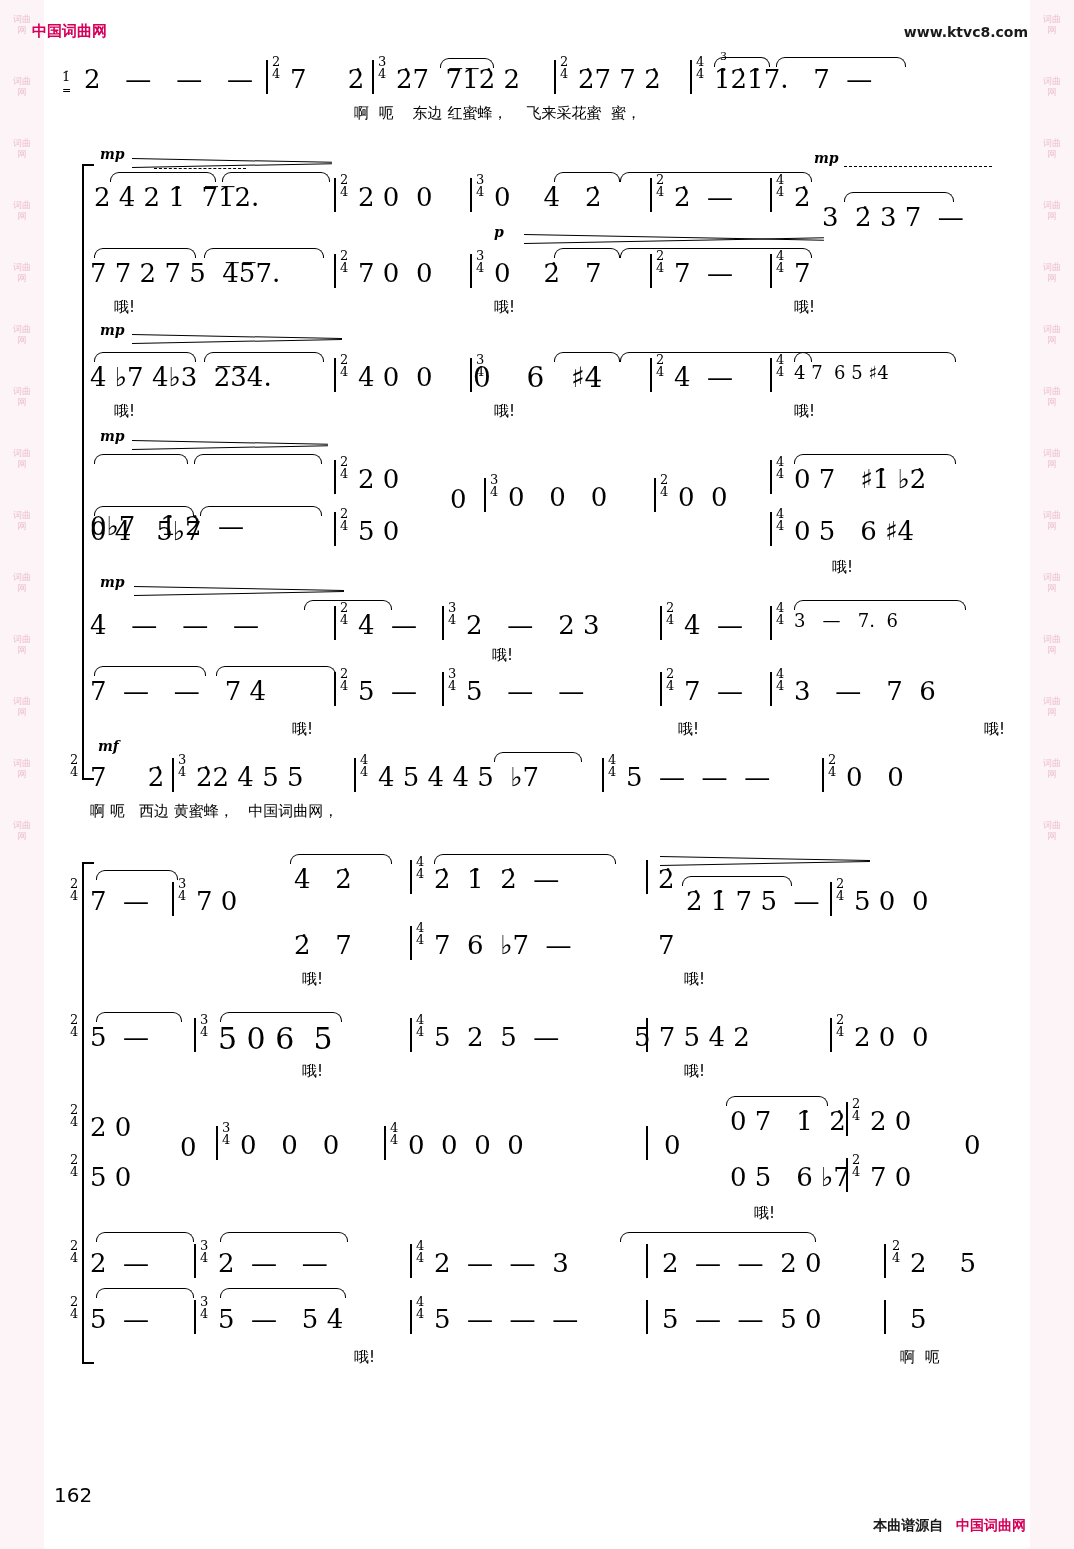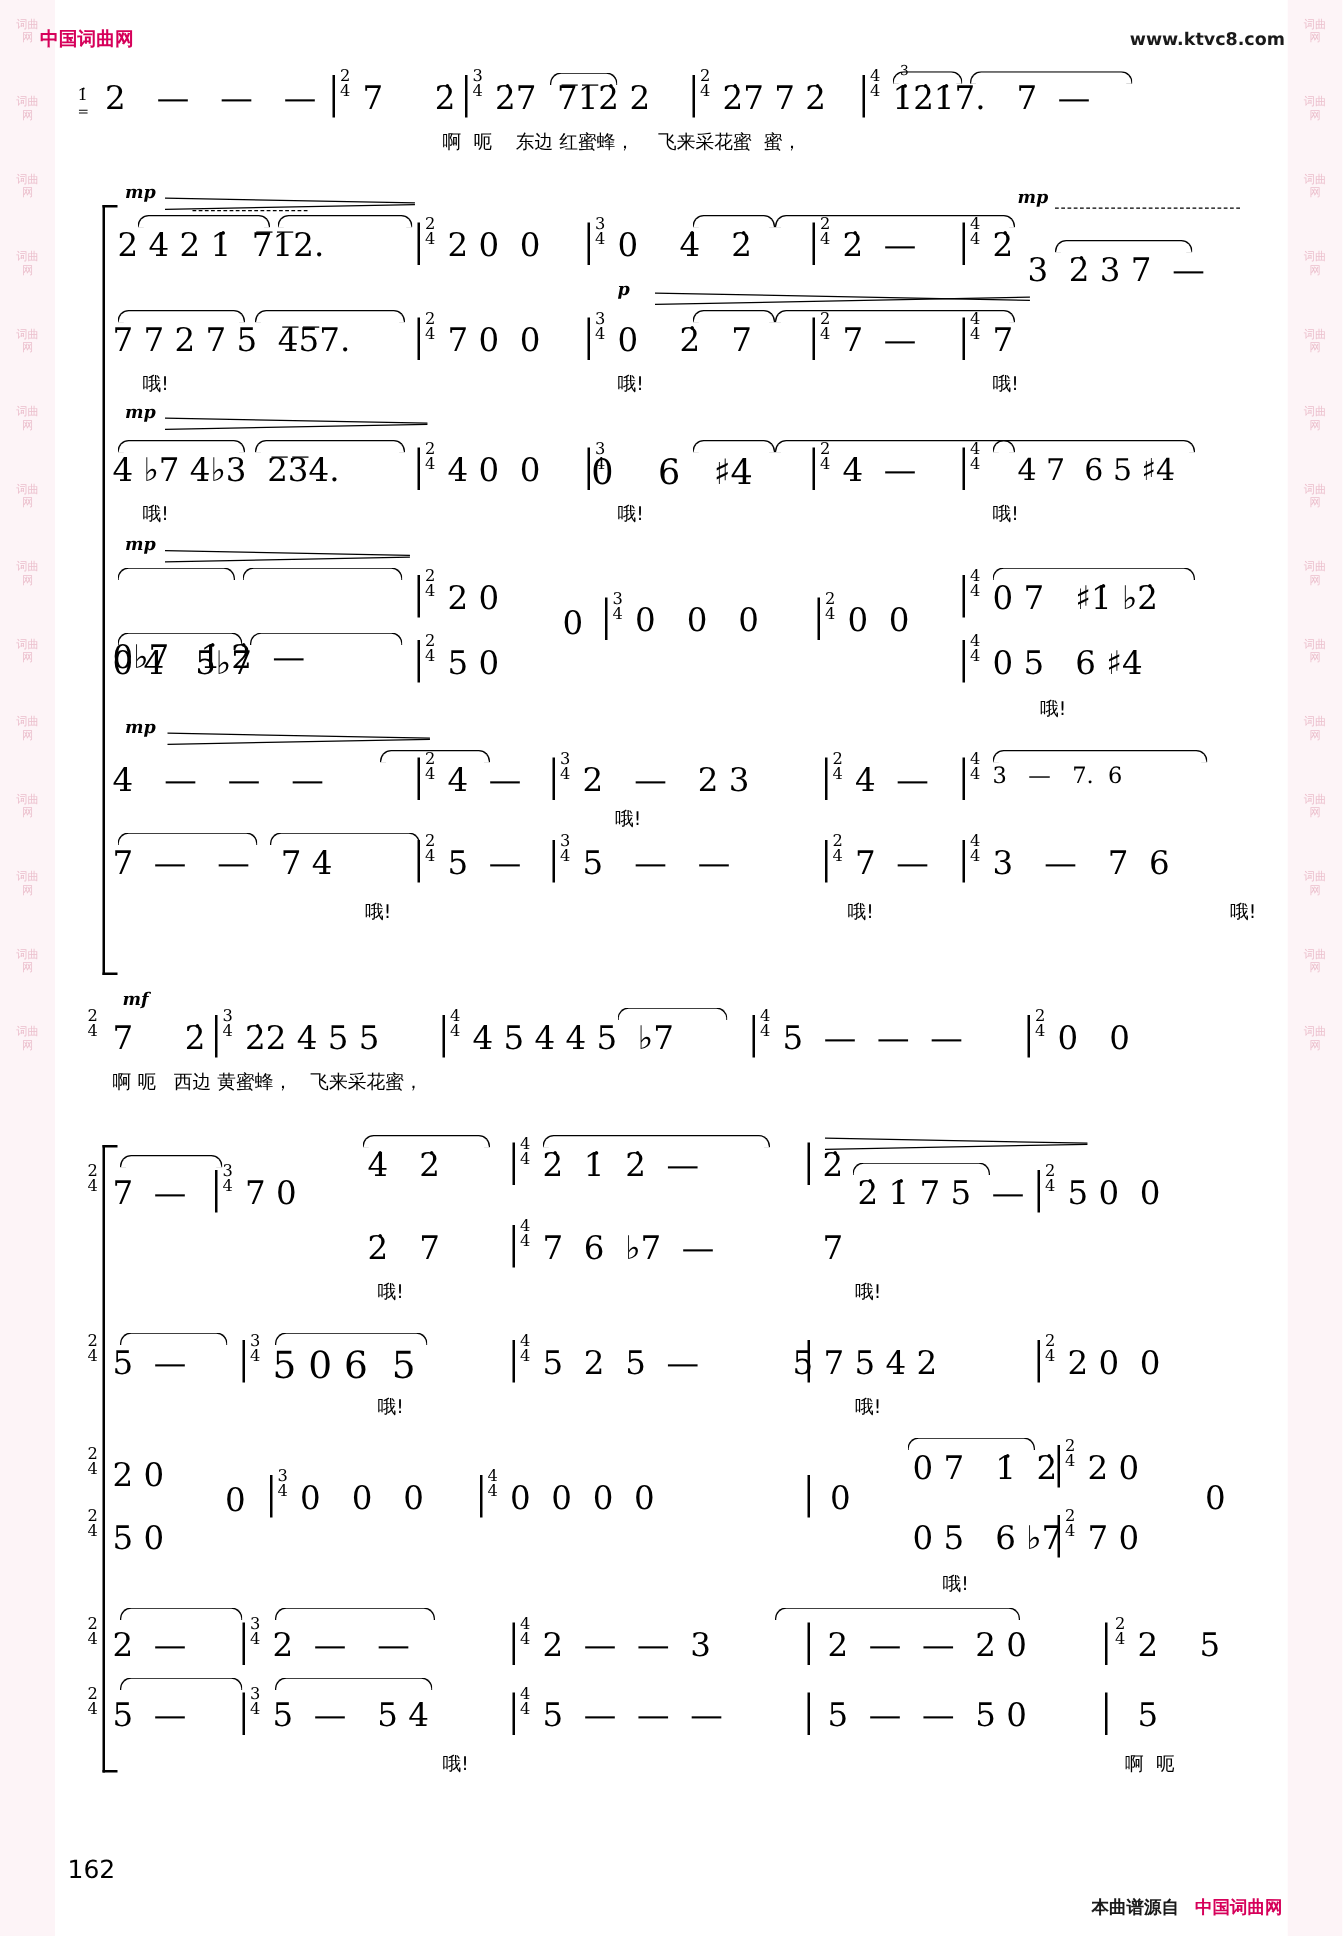--- a/index.html
+++ b/index.html
@@ -250,21 +250,21 @@
         <div class="barline" style="left:416px;top:34px;height:34px;"></div>
         <div class="abs notes" style="left:422px;top:30px;font-size:13px;line-height:12px;">3<br>4</div>
         <div class="abs notes" style="left:419px;top:40px;font-size:28px;">0&nbsp;&nbsp;&nbsp;&nbsp;6&nbsp;&nbsp;&nbsp;♯4</div>
         <div class="tiebeam" style="left:500px;top:28px;width:64px;"></div>
         <div class="barline" style="left:596px;top:34px;height:34px;"></div>
         <div class="abs notes" style="left:602px;top:30px;font-size:13px;line-height:12px;">2<br>4</div>
         <div class="abs notes" style="left:620px;top:40px;font-size:26px;">4&nbsp;&nbsp;—</div>
         <div class="tiebeam" style="left:566px;top:28px;width:190px;"></div>
         <div class="barline" style="left:716px;top:34px;height:34px;"></div>
         <div class="abs notes" style="left:722px;top:30px;font-size:13px;line-height:12px;">4<br>4</div>
-        <div class="abs notes" style="left:740px;top:40px;font-size:24px;margin-left:20px;">4&nbsp;7&nbsp;&nbsp;6&nbsp;5&nbsp;♯4</div>
+        <div class="abs notes" style="left:740px;top:40px;font-size:18px;">4&nbsp;7&nbsp;&nbsp;6&nbsp;5&nbsp;♯4</div>
         <div class="tiebeam" style="left:740px;top:28px;width:160px;"></div>
         <div class="abs lyrics" style="left:60px;top:78px;">哦!</div>
         <div class="abs lyrics" style="left:440px;top:78px;">哦!</div>
         <div class="abs lyrics" style="left:740px;top:78px;">哦!</div>
       </div>
 
       <div class="abs" style="left:0;top:372px;width:1000px;height:60px;">
         <div class="abs dyn" style="left:46px;top:0px;">mp</div>
         <div class="hairpin" style="left:78px;top:12px;width:196px;"></div>
         <div class="tiebeam" style="left:40px;top:26px;width:92px;"></div>
@@ -335,40 +335,40 @@
         <div class="abs notes" style="left:630px;top:30px;font-size:26px;">7&nbsp;&nbsp;—</div>
         <div class="barline" style="left:716px;top:24px;height:34px;"></div>
         <div class="abs notes" style="left:722px;top:20px;font-size:13px;line-height:12px;">4<br>4</div>
         <div class="abs notes" style="left:740px;top:30px;font-size:26px;">3&nbsp;&nbsp;&nbsp;—&nbsp;&nbsp;&nbsp;7&nbsp;&nbsp;6</div>
         <div class="abs lyrics" style="left:238px;top:72px;">哦!</div>
         <div class="abs lyrics" style="left:624px;top:72px;">哦!</div>
         <div class="abs lyrics" style="left:930px;top:72px;">哦!</div>
       </div>
     </div>
 
-    <div class="sysblock" style="height:620px;margin-top:54px;">
+    <div class="sysblock" style="height:620px;">
 
       <div class="abs" style="left:0;top:0;width:1000px;height:70px;">
         <div class="abs dyn" style="left:44px;top:-8px;">mf</div>
         <div class="abs notes" style="left:16px;top:8px;font-size:13px;line-height:12px;">2<br>4</div>
         <div class="abs notes" style="left:36px;top:18px;font-size:26px;">7&nbsp;&nbsp;&nbsp;&nbsp;&nbsp;2̇</div>
         <div class="barline" style="left:118px;top:12px;height:34px;"></div>
         <div class="abs notes" style="left:124px;top:8px;font-size:13px;line-height:12px;">3<br>4</div>
         <div class="abs notes" style="left:142px;top:18px;font-size:26px;">2̇2&nbsp;4&nbsp;5&nbsp;5</div>
         <div class="barline" style="left:300px;top:12px;height:34px;"></div>
         <div class="abs notes" style="left:306px;top:8px;font-size:13px;line-height:12px;">4<br>4</div>
         <div class="abs notes" style="left:324px;top:18px;font-size:26px;">4&nbsp;5&nbsp;4&nbsp;4&nbsp;5&nbsp;&nbsp;♭7</div>
         <div class="tiebeam" style="left:440px;top:6px;width:86px;"></div>
         <div class="barline" style="left:548px;top:12px;height:34px;"></div>
         <div class="abs notes" style="left:554px;top:8px;font-size:13px;line-height:12px;">4<br>4</div>
         <div class="abs notes" style="left:572px;top:18px;font-size:26px;">5&nbsp;&nbsp;—&nbsp;&nbsp;—&nbsp;&nbsp;—</div>
         <div class="barline" style="left:768px;top:12px;height:34px;"></div>
         <div class="abs notes" style="left:774px;top:8px;font-size:13px;line-height:12px;">2<br>4</div>
         <div class="abs notes" style="left:792px;top:18px;font-size:26px;">0&nbsp;&nbsp;&nbsp;0</div>
-        <div class="abs lyrics" style="left:36px;top:56px;">啊 呃   西边 黄蜜蜂，   飞来采花蜜，</div>
+        <div class="abs lyrics" style="left:36px;top:56px;">啊 呃   西边 黄蜜蜂，   中国词曲网，</div>
       </div>
 
       <div class="brace" style="left:28px;top:116px;height:498px;"></div>
 
       <div class="abs" style="left:0;top:110px;width:1000px;height:60px;">
         <div class="tiebeam" style="left:42px;top:14px;width:80px;"></div>
         <div class="abs notes" style="left:16px;top:22px;font-size:13px;line-height:12px;">2<br>4</div>
         <div class="abs notes" style="left:36px;top:32px;font-size:26px;">7&nbsp;&nbsp;—</div>
         <div class="barline" style="left:118px;top:26px;height:34px;"></div>
         <div class="abs notes" style="left:124px;top:22px;font-size:13px;line-height:12px;">3<br>4</div>

